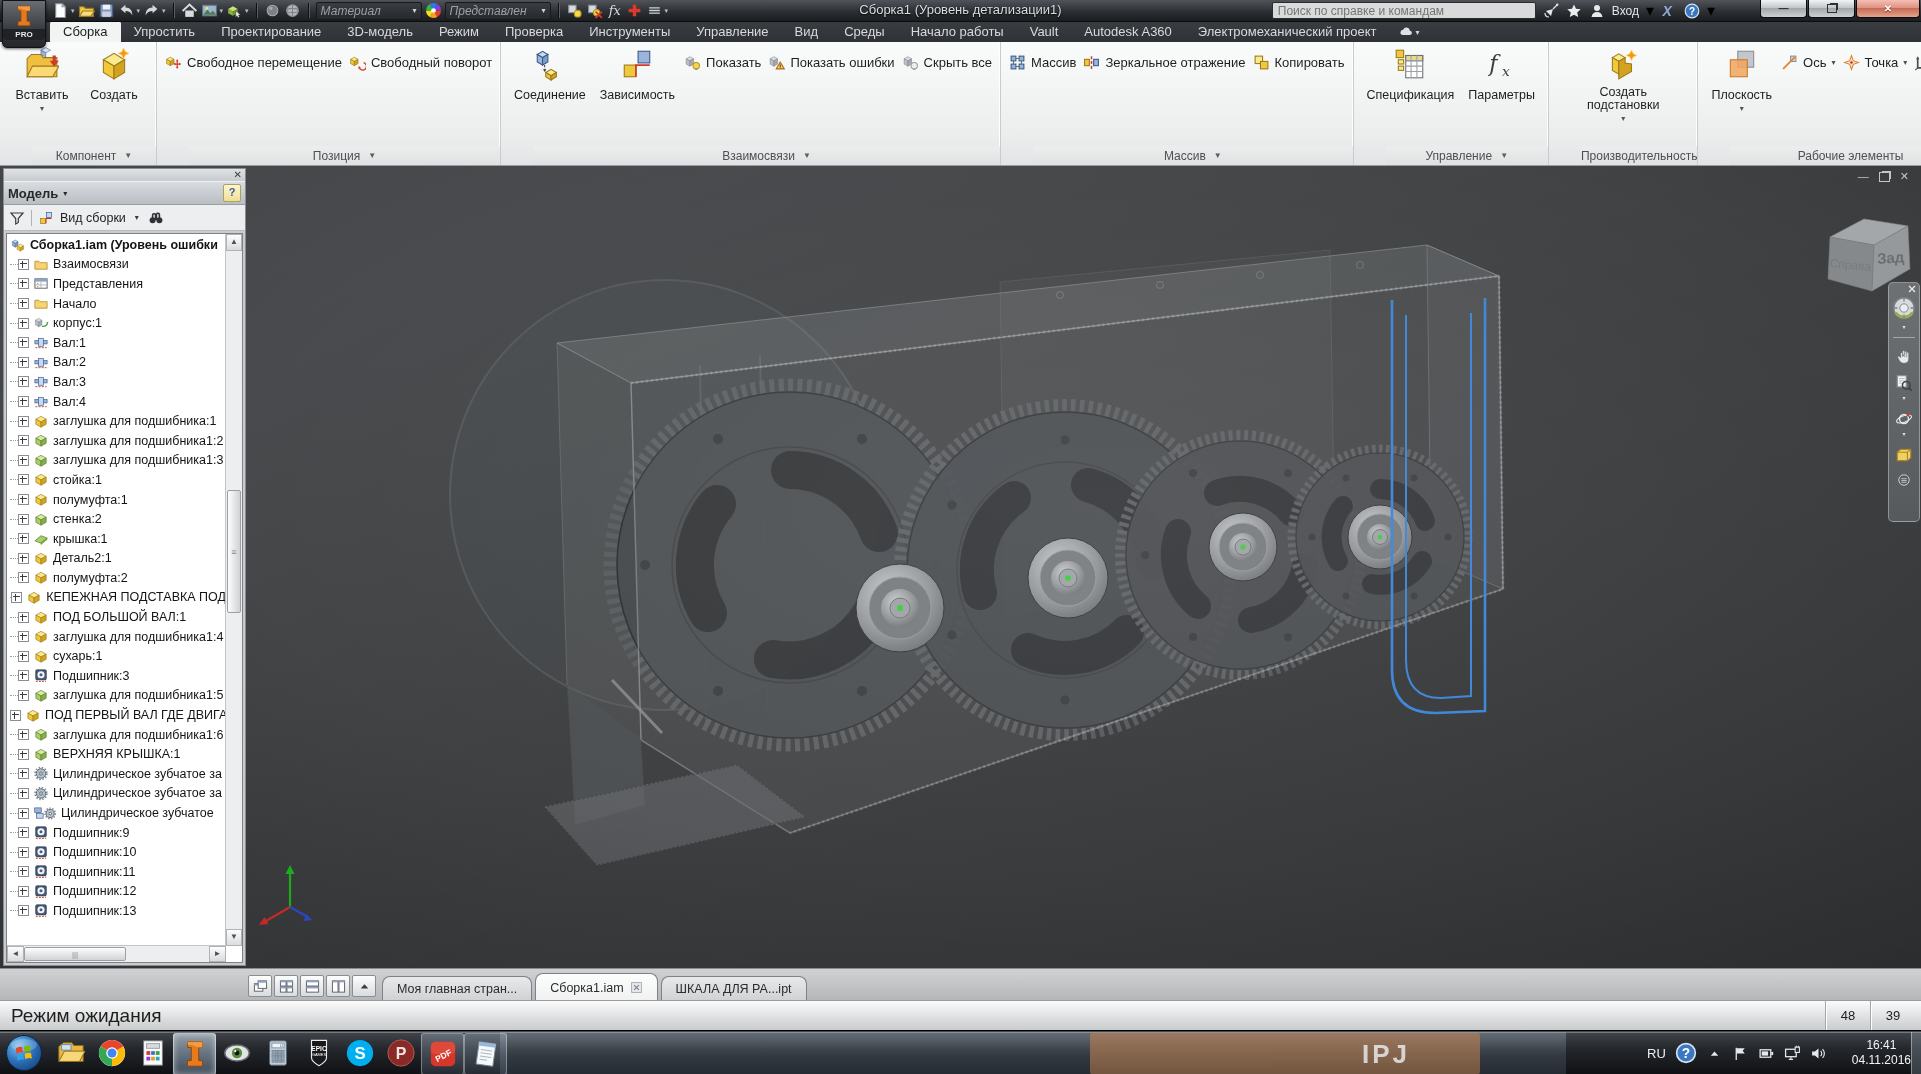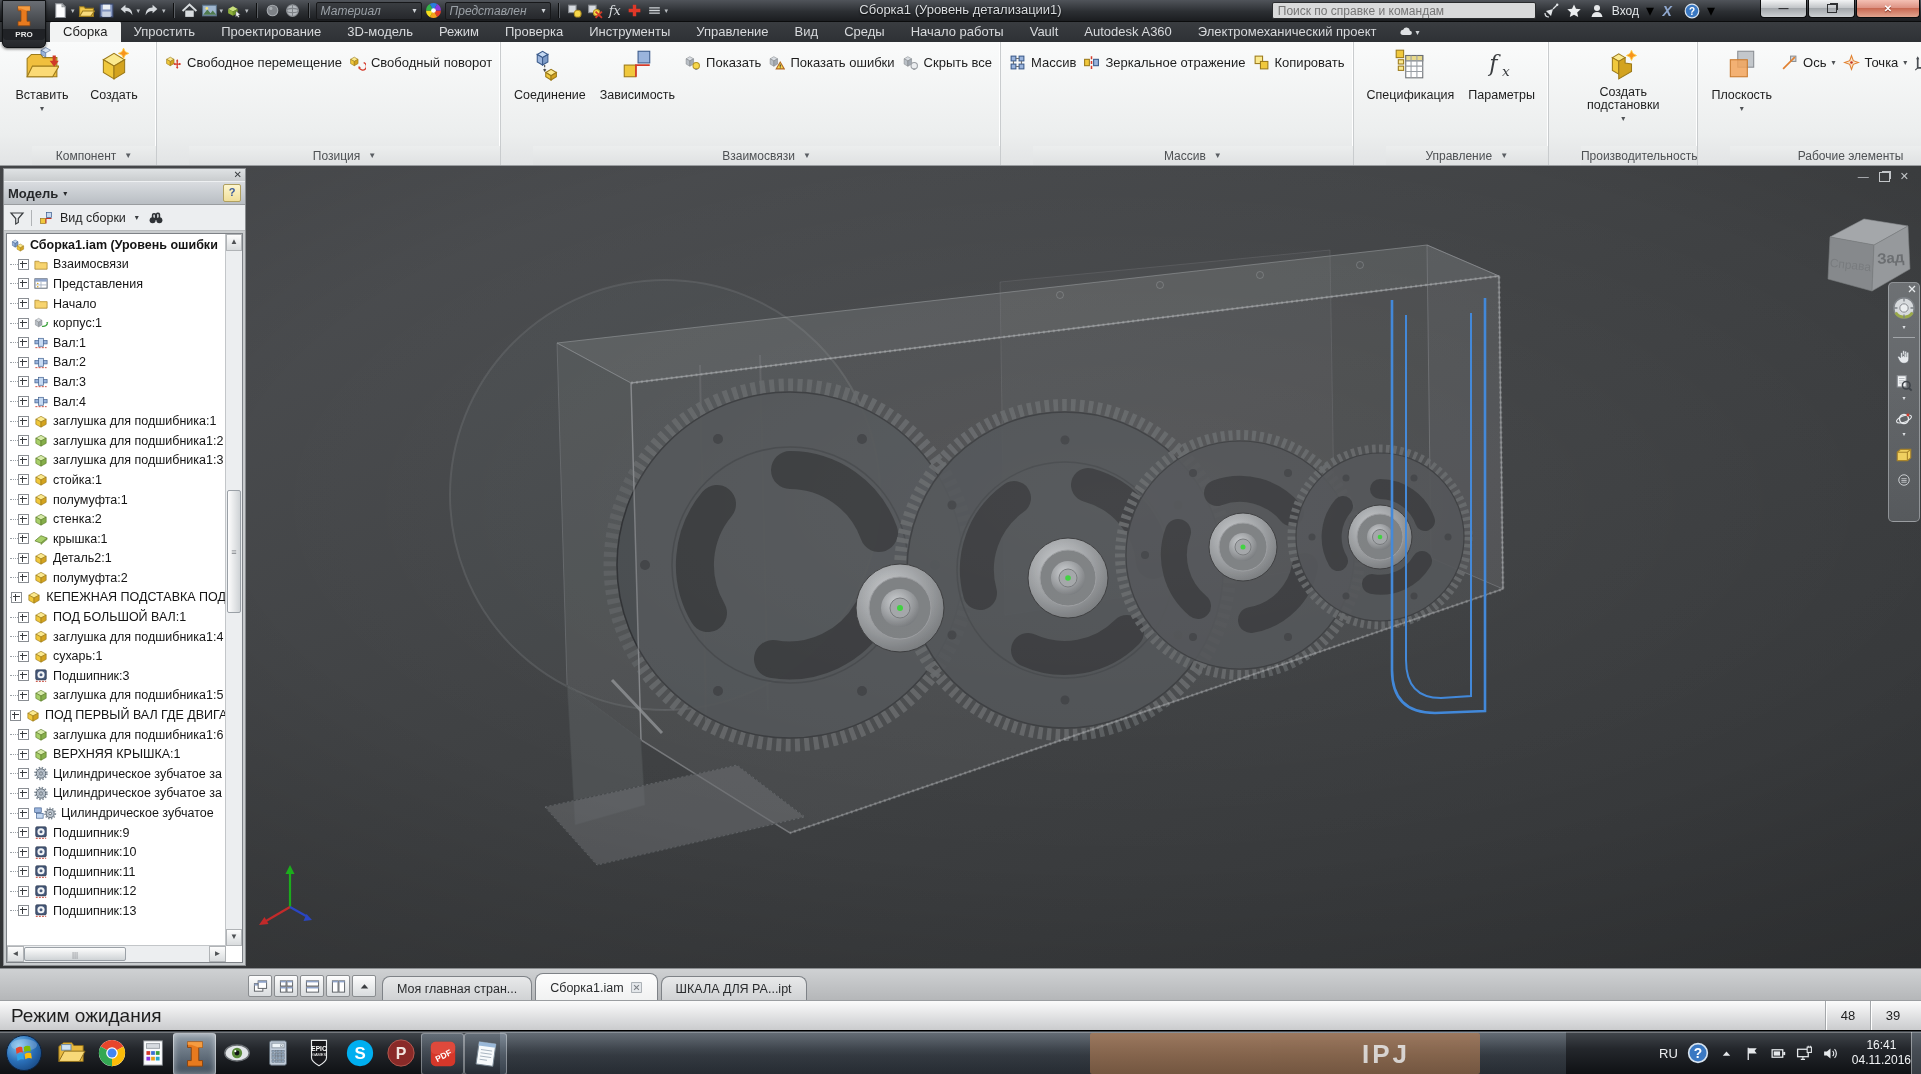--- a/index.html
+++ b/index.html
@@ -175,21 +175,21 @@
   .appbtn-tb{width:41px;height:40px;display:flex;align-items:center;justify-content:center;border-radius:3px;}
   .appbtn-tb .ic{width:30px;height:30px;}
   .appbtn-tb.active{background:linear-gradient(rgba(215,232,248,.55),rgba(150,185,220,.35));
     border:1px solid rgba(255,255,255,.55);box-shadow:inset 0 0 6px rgba(255,255,255,.5);}
   .appbtn-tb.running{background:linear-gradient(rgba(190,210,230,.30),rgba(140,165,195,.18));
     border:1px solid rgba(255,255,255,.35);}
   #tray{position:absolute;right:10px;top:0;height:44px;display:flex;align-items:center;gap:9px;}
   #tray .lang{color:#eceef0;font-size:13px;}
   #tray .ic{width:17px;height:17px;}
   #tray .ic.help{width:22px;height:22px;}
-  #clock{text-align:center;color:#f2f4f6;font-size:12px;line-height:15px;margin-left:4px;}
+  #clock{text-align:center;color:#f2f4f6;font-size:12px;line-height:15px;margin-left:16px;}
   #show-desktop{position:absolute;right:0;top:1px;bottom:0;width:9px;
     background:rgba(180,195,210,.25);border-left:1px solid rgba(255,255,255,.4);}
 
   .ic{display:inline-block;line-height:0;}
   .ic svg{width:100%;height:100%;display:block;}
 </style>
 </head>
 <body>
 
 <div id="stage">

